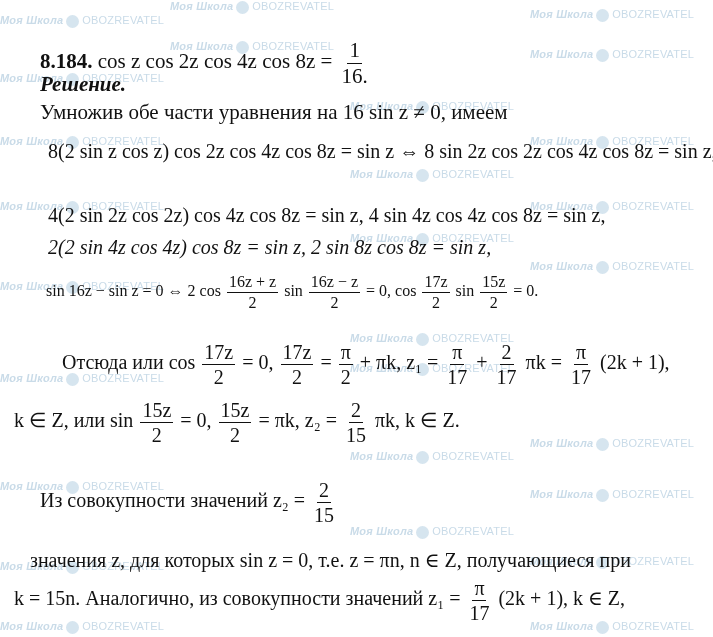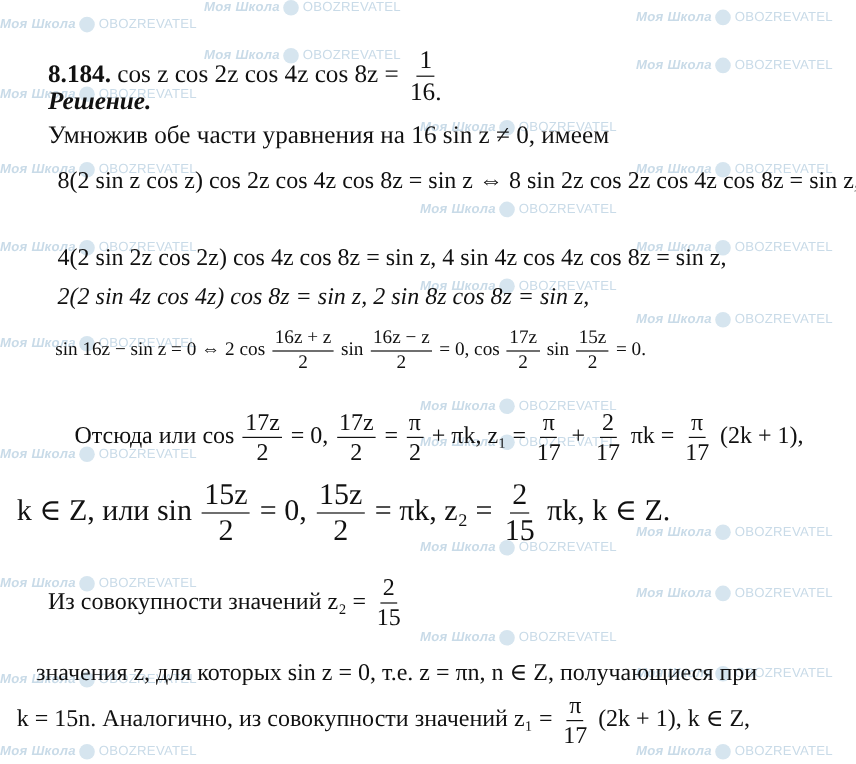--- a/index.html
+++ b/index.html
@@ -117,21 +117,21 @@
       <span class="den">17</span>
     </span>
   <span>πk =</span>
   <span class="frac">
       <span class="num">π</span>
       <span class="den">17</span>
     </span>
   <span>(2k + 1),</span>
 </div>
 
-<div class="line" style="left:14px;top:400px;font-size:25px;">
+<div class="line" style="left:14px;top:400px;font-size:20px;font-family:Liberation Serif, serif;">
   <span>k ∈ Z, или sin</span>
   <span class="frac">
       <span class="num">15z</span>
       <span class="den">2</span>
     </span>
   <span>= 0,</span>
   <span class="frac">
       <span class="num">15z</span>
       <span class="den">2</span>
     </span>

